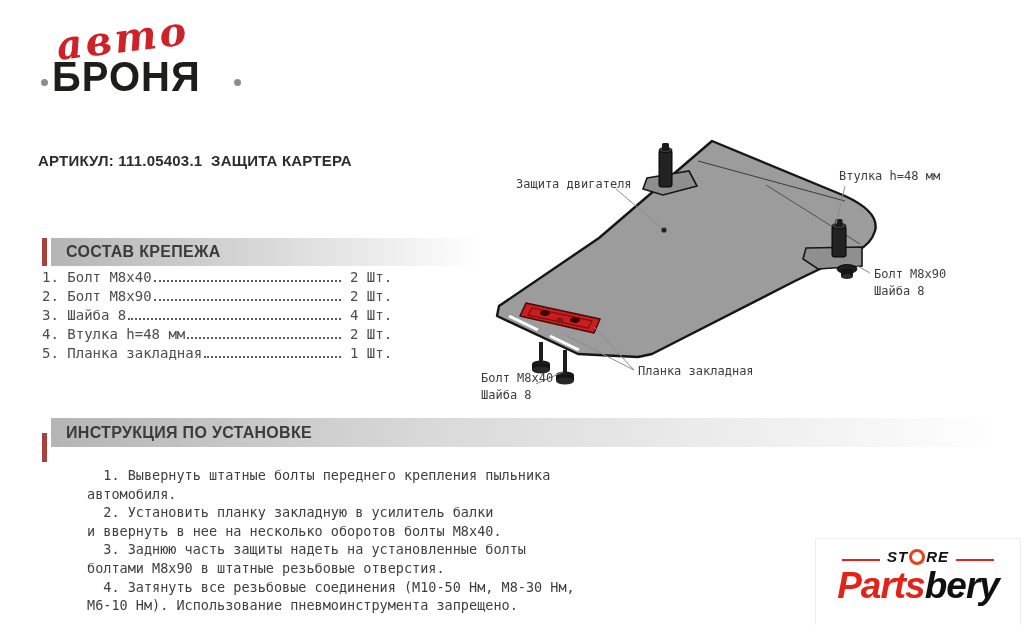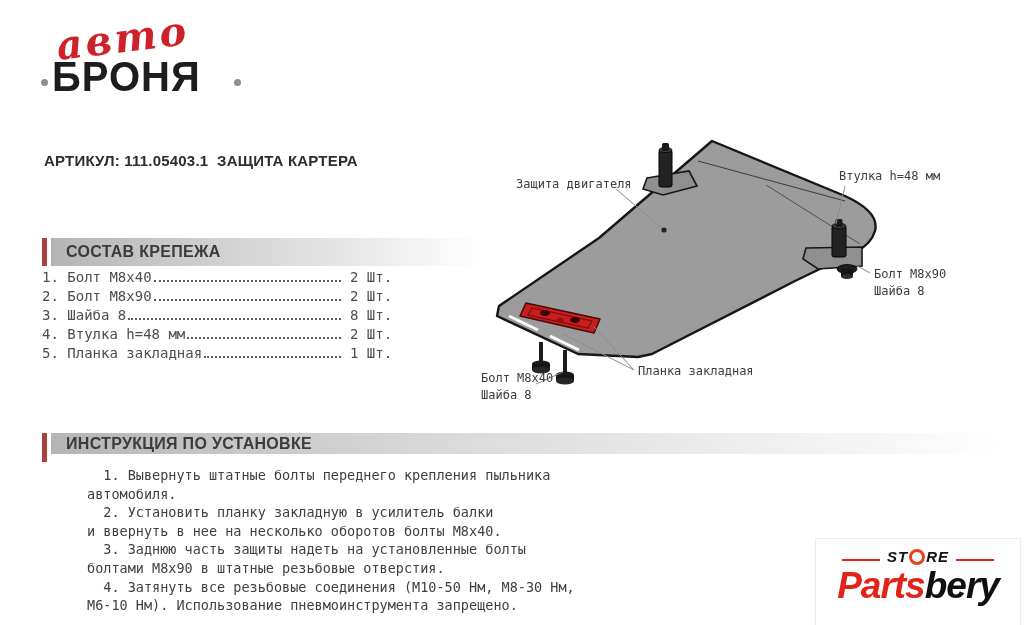--- a/index.html
+++ b/index.html
@@ -11,31 +11,31 @@
   .logo{left:38px;top:6px;width:210px;height:100px;}
   .logo-script{position:absolute;left:18px;top:8px;font-family:"DejaVu Serif",serif;
        font-style:italic;font-weight:bold;font-size:40px;color:#cf2128;
        transform:rotate(-7deg);letter-spacing:3px;}
   .logo-block{position:absolute;left:14px;top:48px;font-weight:bold;font-size:40px;
        color:#1d1d1b;letter-spacing:1px;transform:scaleY(1.04);white-space:nowrap;}
   .logo-dot{position:absolute;width:7px;height:7px;border-radius:50%;background:#8d8d8d;top:73px;}
   .logo-dot.l{left:3px;}  .logo-dot.r{left:196px;}
 
   
-  .article{left:44px;top:152px;font-size:15px;font-weight:bold;color:#2d2d2d;
+  .article{left:38px;top:152px;font-size:15px;font-weight:bold;color:#2d2d2d;
        white-space:pre;letter-spacing:.2px;}
 
   
   .accent{width:5px;background:#a8403c;}
   .bar{display:flex;align-items:center;}
   .bar-title{font-size:16px;font-weight:bold;color:#3b3b3b;padding-left:15px;letter-spacing:.3px;}
   .bar1{left:51px;top:238px;width:430px;height:28px;
        background:linear-gradient(to right,#b5b5b5,#dcdcdc 55%,rgba(255,255,255,0) 100%);}
   .accent1{left:42px;top:238px;height:28px;}
-  .bar2{left:51px;top:433px;width:950px;height:21px;
+  .bar2{left:51px;top:418px;width:950px;height:29px;
        background:linear-gradient(to right,#b5b5b5,#d9d9d9 40%,#f2f2f2 80%,rgba(255,255,255,0) 100%);}
   .accent2{left:42px;top:433px;height:29px;}
 
   
   .parts{left:42px;top:269px;width:358px;font-family:"DejaVu Sans Mono",monospace;
        font-size:14px;color:#4d4d4d;}
   .p-row{display:flex;align-items:baseline;height:19px;}
   .p-num{white-space:pre;}
   .p-name{white-space:pre;}
   .p-dots{flex:1;border-bottom:2px dotted #5a5a5a;margin:0 3px 3px 2px;min-width:10px;}
@@ -88,21 +88,21 @@
   <div class="p-row">
     <span class="p-num">2. </span>
       <span class="p-name">Болт М8х90</span>
       <span class="p-dots"></span>
       <span class="p-qty">2 Шт.</span>
   </div>
   <div class="p-row">
     <span class="p-num">3. </span>
       <span class="p-name">Шайба 8</span>
       <span class="p-dots"></span>
-      <span class="p-qty">8 Шт.</span>
+      <span class="p-qty">4 Шт.</span>
   </div>
   <div class="p-row">
     <span class="p-num">4. </span>
       <span class="p-name">Втулка h=48 мм</span>
       <span class="p-dots"></span>
       <span class="p-qty">2 Шт.</span>
   </div>
   <div class="p-row">
     <span class="p-num">5. </span>
       <span class="p-name">Планка закладная</span>

